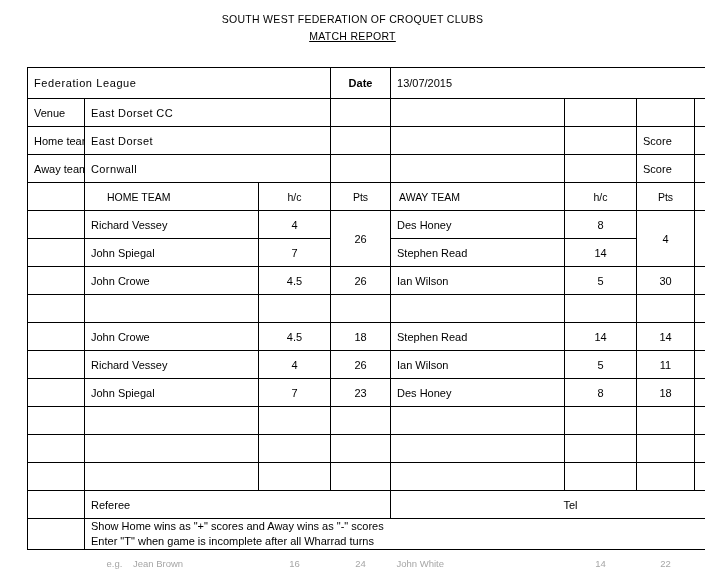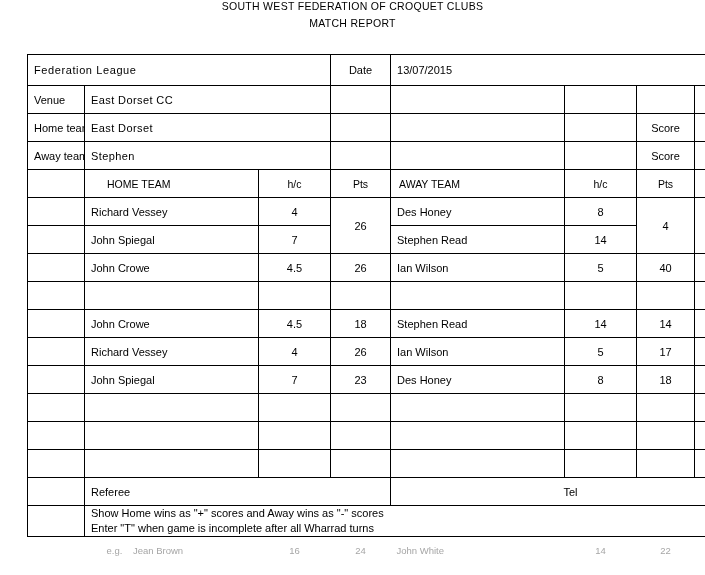--- a/index.html
+++ b/index.html
@@ -18,28 +18,30 @@
   .page {
     position: relative;
     width: 705px;
     height: 575px;
     box-sizing: border-box;
   }
   .doc-title {
     text-align: center;
     font-size: 10.5px;
     letter-spacing: 0.3px;
+    margin-top: 13px;
     font-weight: normal;
   }
   .doc-subtitle {
     text-align: center;
     font-size: 10.5px;
     letter-spacing: 0.3px;
     margin-top: 5px;
     font-weight: normal;
+    text-decoration: underline;
   }
   .sheet {
     position: absolute;
     left: 27px;
     top: 54px;
     width: 651px;
     border-collapse: collapse;
     table-layout: fixed;
   }
   .sheet td {
@@ -64,38 +66,38 @@
 
   .title-row td { height: 30px; }
   .league-name {
     font-size: 12.5px;
     letter-spacing: 0.6px;
     padding-left: 22px;
   }
   .date-label {
     font-size: 11.5px;
     text-align: center;
+    font-weight: bold;
   }
   .date-value {
     font-size: 11.5px;
     padding-left: 12px;
   }
   .field-label {
     font-size: 10px;
     padding-left: 10px;
   }
   .field-value {
     font-size: 12px;
     padding-left: 12px;
     letter-spacing: 0.4px;
     margin-top: 23px;
   }
   .score-label {
     font-size: 10px;
-    text-align: center;
   }
   .hdr td {
     font-size: 10.5px;
   }
   .hdr .h-name { padding-left: 22px; }
   .hdr .h-aname { padding-left: 8px; }
   .name-cell {
     padding-left: 22px;
     font-size: 11px;
   }
@@ -172,21 +174,21 @@
         <td colspan="2" class="field-value">East Dorset</td>
         <td></td>
         <td></td>
         <td></td>
         <td class="score-label">Score</td>
         <td></td>
       </tr>
 
       <tr>
         <td class="field-label">Away team</td>
-        <td colspan="2" class="field-value">Stephen</td>
+        <td colspan="2" class="field-value">Cornwall</td>
         <td></td>
         <td></td>
         <td></td>
         <td class="score-label">Score</td>
         <td></td>
       </tr>
 
       <tr class="hdr">
         <td></td>
         <td class="h-name">HOME TEAM</td>
@@ -217,21 +219,21 @@
         <td class="center">14</td>
       </tr>
 
       <tr>
         <td></td>
         <td class="name-cell">John Crowe</td>
         <td class="center">4.5</td>
         <td class="center">26</td>
         <td class="aname-cell">Ian Wilson</td>
         <td class="center">5</td>
-        <td class="center">40</td>
+        <td class="center">30</td>
         <td class="center">+6</td>
       </tr>
 
       <tr>
         <td></td>
         <td class="name-cell"></td>
         <td class="center"></td>
         <td class="center"></td>
         <td class="aname-cell"></td>
         <td class="center"></td>
@@ -250,21 +252,21 @@
         <td class="center">+4 T</td>
       </tr>
 
       <tr>
         <td></td>
         <td class="name-cell">Richard Vessey</td>
         <td class="center">4</td>
         <td class="center">26</td>
         <td class="aname-cell">Ian Wilson</td>
         <td class="center">5</td>
-        <td class="center">17</td>
+        <td class="center">11</td>
         <td class="center">+15</td>
       </tr>
 
       <tr>
         <td></td>
         <td class="name-cell">John Spiegal</td>
         <td class="center">7</td>
         <td class="center">23</td>
         <td class="aname-cell">Des Honey</td>
         <td class="center">8</td>

